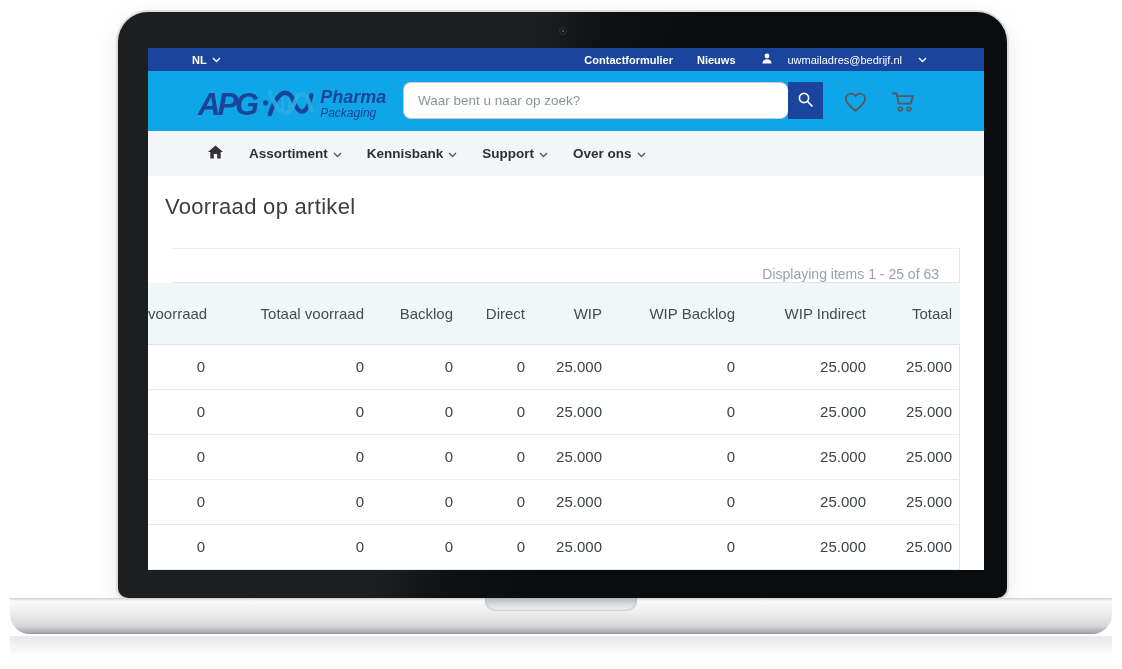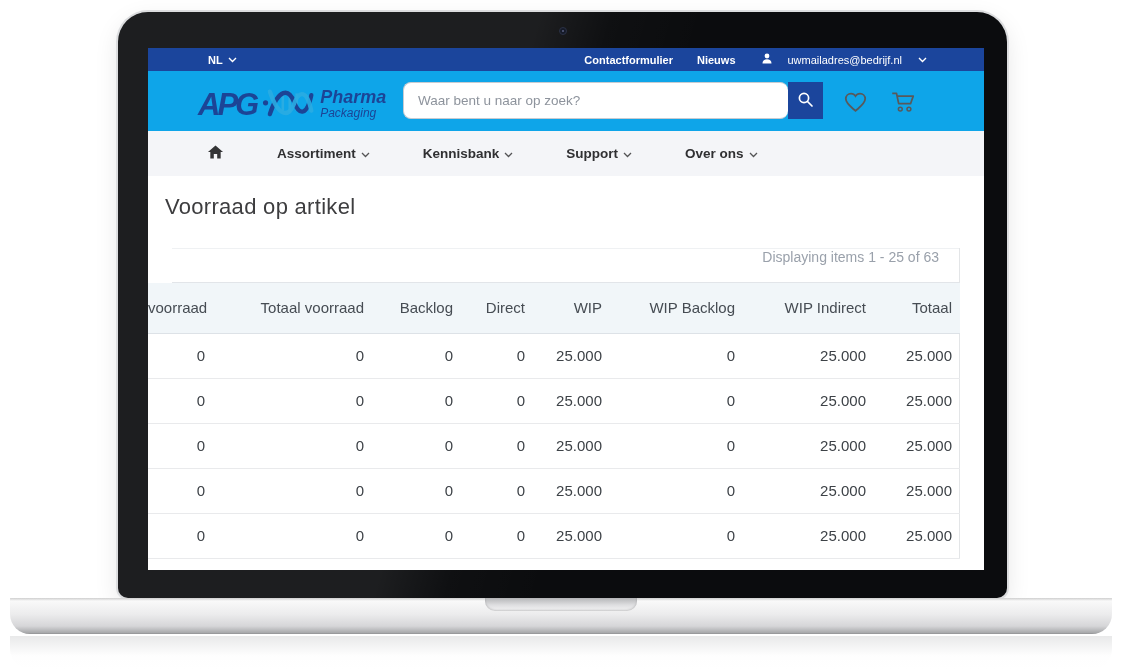--- a/index.html
+++ b/index.html
@@ -30,21 +30,21 @@
   .reflection { position:absolute; left:10px; top:636px; width:1102px; height:33px;
     background:linear-gradient(rgba(190,191,193,0.35), rgba(240,240,240,0.08) 60%, rgba(255,255,255,0)); 
     border-radius:0 0 20px 20px; }
 
   
   .screen { position:absolute; left:148px; top:48px; width:836px; height:522px;
     background:#ffffff; overflow:hidden; }
 
   
   .topbar { height:23px; background:#1b459c; display:flex; align-items:center;
-    color:#fff; font-size:11px; padding-left:60px; padding-right:57px; }
+    color:#fff; font-size:11px; padding-left:44px; padding-right:57px; }
   .topbar .lang { display:flex; align-items:center; gap:5px; font-weight:700; cursor:pointer; }
   .topbar .spacer { flex:1; }
   .topbar .tlink { font-weight:700; margin-left:24px; cursor:pointer; }
   .topbar .account { display:flex; align-items:center; gap:16px; margin-left:26px;
     font-weight:400; cursor:pointer;text-align:right; }
   .chev { display:inline-block; width:9px; height:6px; }
   .chev svg { display:block; }
 
   
   .header { position:relative; height:60px; background:#0ea5e9; }
@@ -64,35 +64,35 @@
     display:flex; align-items:center; justify-content:center; }
   .hicon { position:absolute; top:17px; cursor:pointer; }
   .hicon.heart { left:694px; }
   .hicon.cart { left:741px; }
 
   
   .nav { height:45px; background:#f4f5f8; display:flex; align-items:center;
     padding-left:59px; gap:13px; }
   .nav .home { display:flex; align-items:center; cursor:pointer; margin-right:6px; }
   .nav-item { display:flex; align-items:center; gap:5px; font-size:13.5px; font-weight:600;
-    color:#303032; cursor:pointer; padding:4px 6px;margin-left:28px; }
+    color:#303032; cursor:pointer; padding:4px 6px; }
   .nav-item .chev { margin-top:2px; }
 
   
   .content { position:relative; height:394px; background:#fff; }
   .page-title { position:absolute; left:17px; top:18px; font-size:22px; font-weight:400;
     color:#3d3d3f; letter-spacing:0.3px; }
 
   .table-panel { position:absolute; left:0; top:72px; width:812px;
     border-right:1px solid #e3e5e7; background:#fff; }
   .pagination-bar { height:35px; border-top:1px solid #eff1f3; border-bottom:1px solid #e2e5e9;
-    display:flex; align-items:flex-start; justify-content:flex-end; padding-right:20px;
+    display:flex; align-items:flex-end; justify-content:flex-end; padding-right:20px;
     color:#9aa1ab; font-size:14px;margin-left:24px; }
   table.grid { width:812px; table-layout:fixed; border-collapse:collapse; }
-  table.grid th { height:50px; background:#f1f6f9; border-bottom:1px solid #dde2e7;
+  table.grid th { height:61px; background:#f1f6f9; border-bottom:1px solid #dde2e7;
     text-align:right; padding-right:8px; font-size:15px; font-weight:400; color:#464c53;
     white-space:nowrap; overflow:hidden; }
   table.grid td { height:45px; border-bottom:1px solid #e9eaec; text-align:right;
     padding-right:8px; font-size:15px; color:#3d4247; white-space:nowrap; }
 </style>
 </head>
 <body>
 
 <div class="stage">
 

